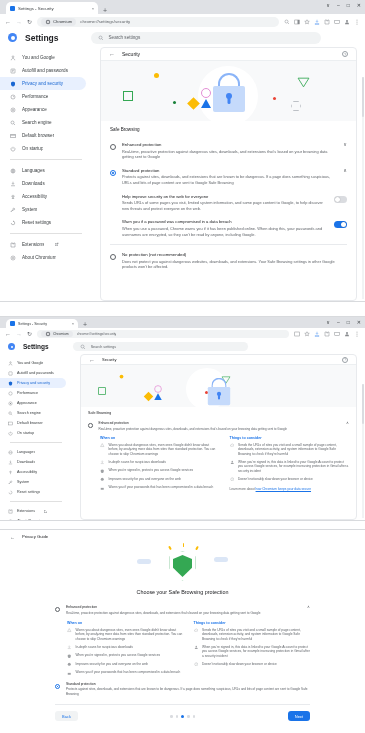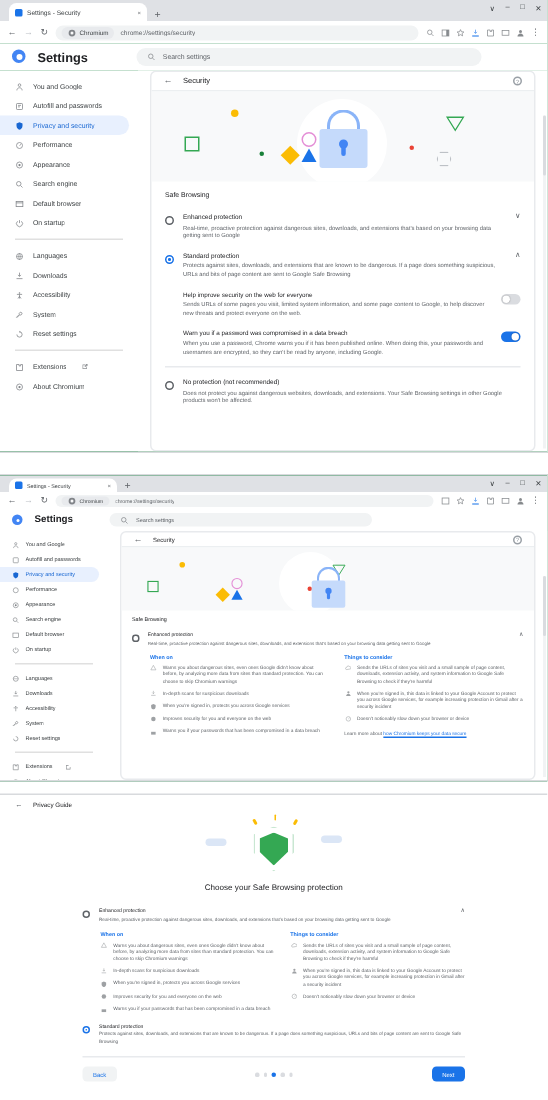--- a/index.html
+++ b/index.html
@@ -5,21 +5,21 @@
   * { box-sizing: border-box; margin: 0; padding: 0; }
   html, body {
     width: 365px; height: 733px;
     background: #ffffff;
     font-family: "Liberation Sans", sans-serif;
     overflow: hidden;
   }
   .stack { display: flex; flex-direction: column; }
 
   
-  .win { background: #15803d; border: 1px solid #d8dadd; overflow: hidden; position: relative; }
+  .win { background: #000000; border: 1px solid #d8dadd; overflow: hidden; position: relative; }
   .win.w1 { width: 365px; height: 302px; border-top: none; border-left: none; border-right: none; }
   .gap { background: #ffffff; }
 
   
   .tabstrip { height: 14px; background: #dfe1e5; display: flex; align-items: flex-end; padding-left: 6px; position: relative; }
   .tabstrip.s { height: 11px; }
   .tab { background: #fff; border-radius: 5px 5px 0 0; height: 12px; display: flex; align-items: center;
          gap: 3px; padding: 0 4px; min-width: 92px; }
   .tabstrip.s .tab { height: 9px; min-width: 72px; }
   .tab-fav { width: 5px; height: 5px; background: #1a73e8; border-radius: 1px; flex: none; }

